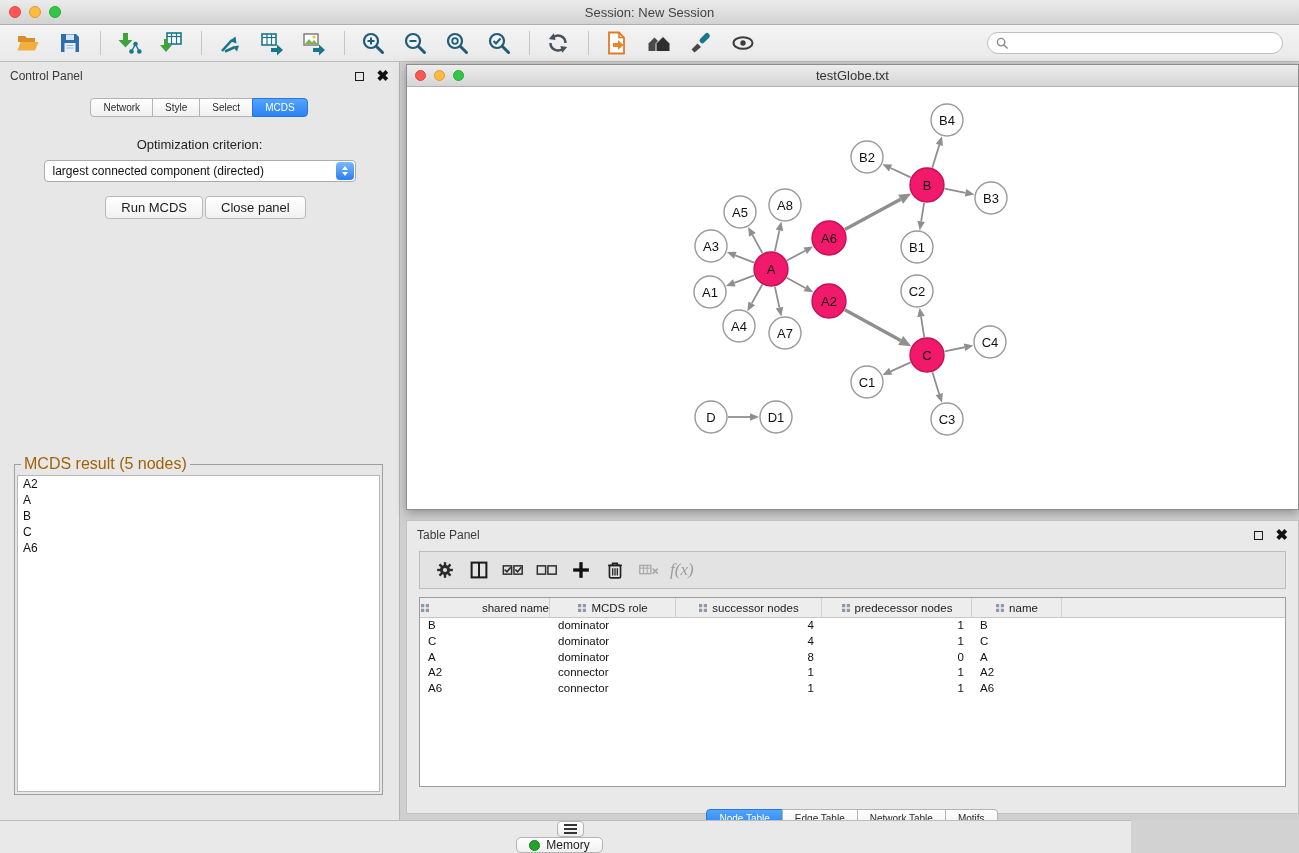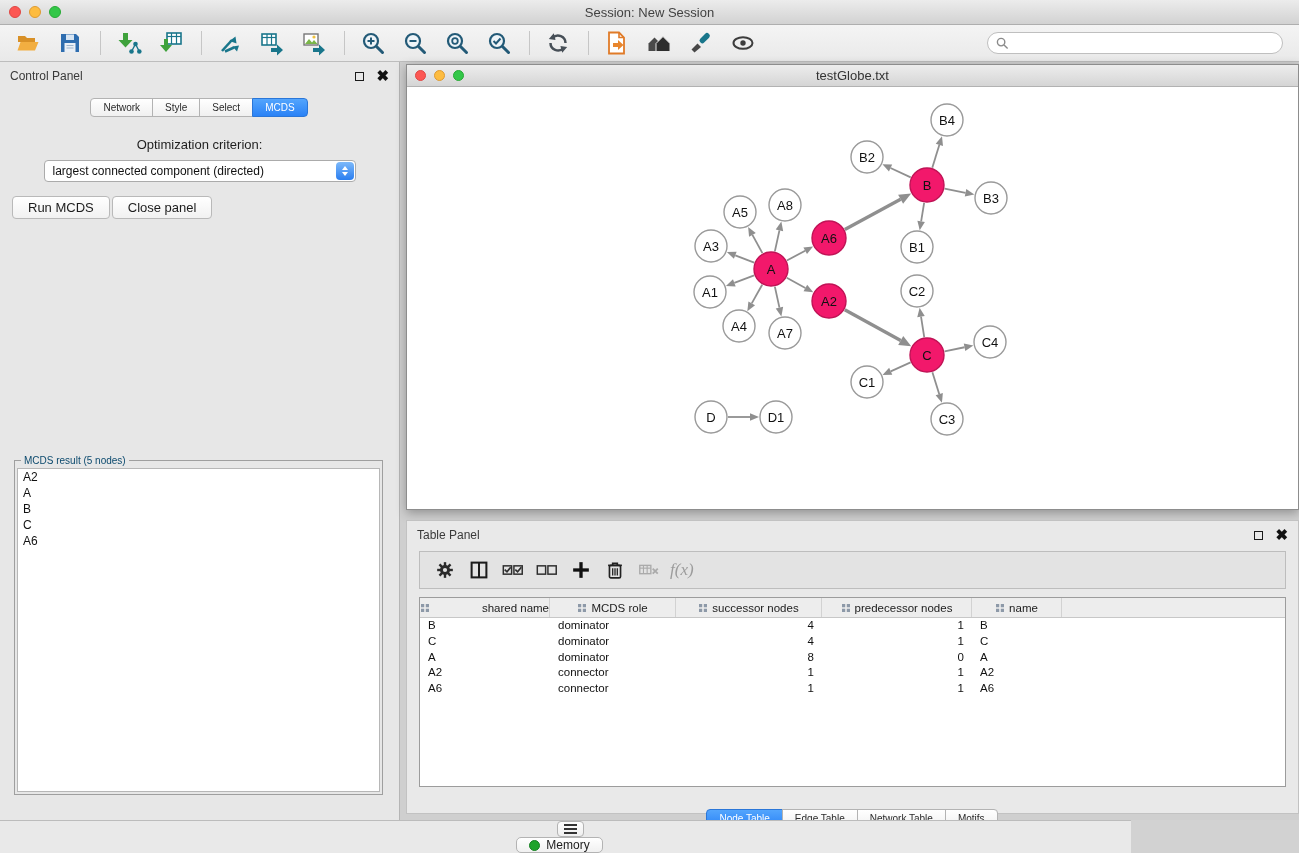--- a/index.html
+++ b/index.html
@@ -45,26 +45,26 @@
   .seg:last-child { border-radius:0 4px 4px 0; }
   .seg.active { background:linear-gradient(#53a5fd,#2a82f6); color:#fff; border-color:#2a76d8; }
   .opt-label { text-align:center; font-size:13px; color:#1f1f1f; margin-top:20px; }
   .combo { width:312px; height:22px; margin:8px auto 0 auto; background:#fff; border:1px solid #ababab;
     border-radius:4px; display:flex; align-items:center; position:relative; }
   .combo .combo-text { flex:1; font-size:12px; color:#111; padding-left:8px; white-space:nowrap; overflow:hidden; }
   .combo .stepper { width:18px; height:18px; margin-right:1px; border-radius:4px;
     background:linear-gradient(#7db9fa,#2a7ef0); display:flex; flex-direction:column; align-items:center; justify-content:center; gap:2px; }
   .arr-up { width:0; height:0; border-left:3.5px solid transparent; border-right:3.5px solid transparent; border-bottom:4px solid #fff; }
   .arr-dn { width:0; height:0; border-left:3.5px solid transparent; border-right:3.5px solid transparent; border-top:4px solid #fff; }
-  .btn-row { display:flex; justify-content:flex-start; gap:2px; margin-top:14px;margin-left:12px; }
+  .btn-row { display:flex; justify-content:center; gap:2px; margin-top:14px;margin-left:12px; }
   .pbtn { font-size:13px; color:#1c1c1c; padding:3px 15px; background:linear-gradient(#ffffff,#f1f1f1);
     border:1px solid #b9b9b9; border-radius:4px; }
   fieldset.resultbox { position:absolute; left:14px; top:393px; width:369px; height:340px;
     border:1px solid #9f9f9f; padding:2px; }
-  fieldset.resultbox legend { font-size:10px; color:#0c4a6e; padding:0 3px; margin-left:4px; }
+  fieldset.resultbox legend { font-size:16px; color:#a16207; padding:0 3px; margin-left:4px; }
   .listbox { width:100%; height:100%; background:#fff; border:1px solid #b7b7b7; overflow:hidden; }
   .listitem { font-size:12px; color:#111; line-height:16px; padding-left:5px; }
 
   
   .net-window { position:absolute; left:406px; top:2px; width:893px; height:446px; background:#fff;
     border:1px solid #8d8d8d; box-shadow:0 3px 10px rgba(0,0,0,.3); }
   .inner-titlebar { height:22px; background:linear-gradient(#ededed,#d5d5d5); border-bottom:1px solid #b2b2b2;
     display:flex; align-items:center; position:relative; }
   .inner-titlebar .lights { margin-left:8px; }
   .inner-titlebar .light { width:11px; height:11px; }

